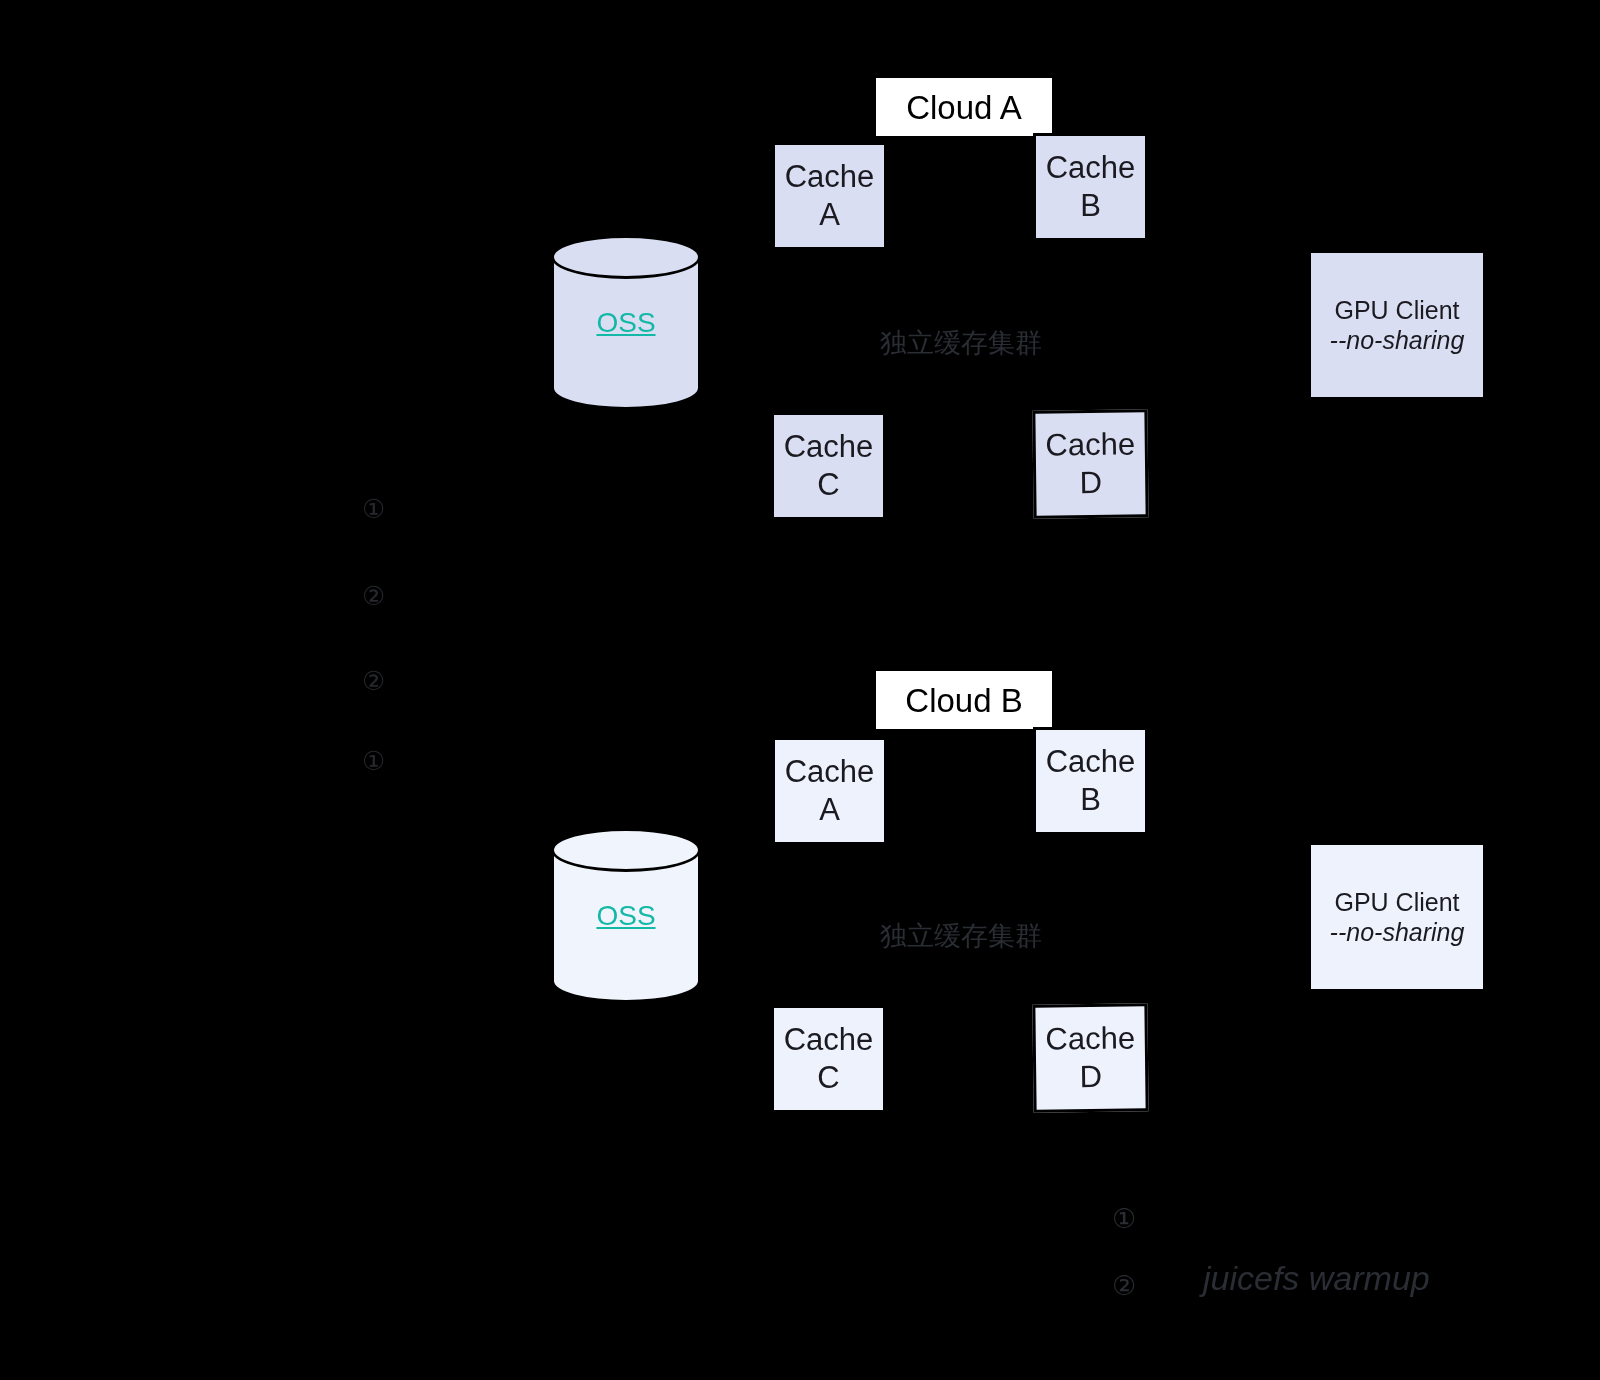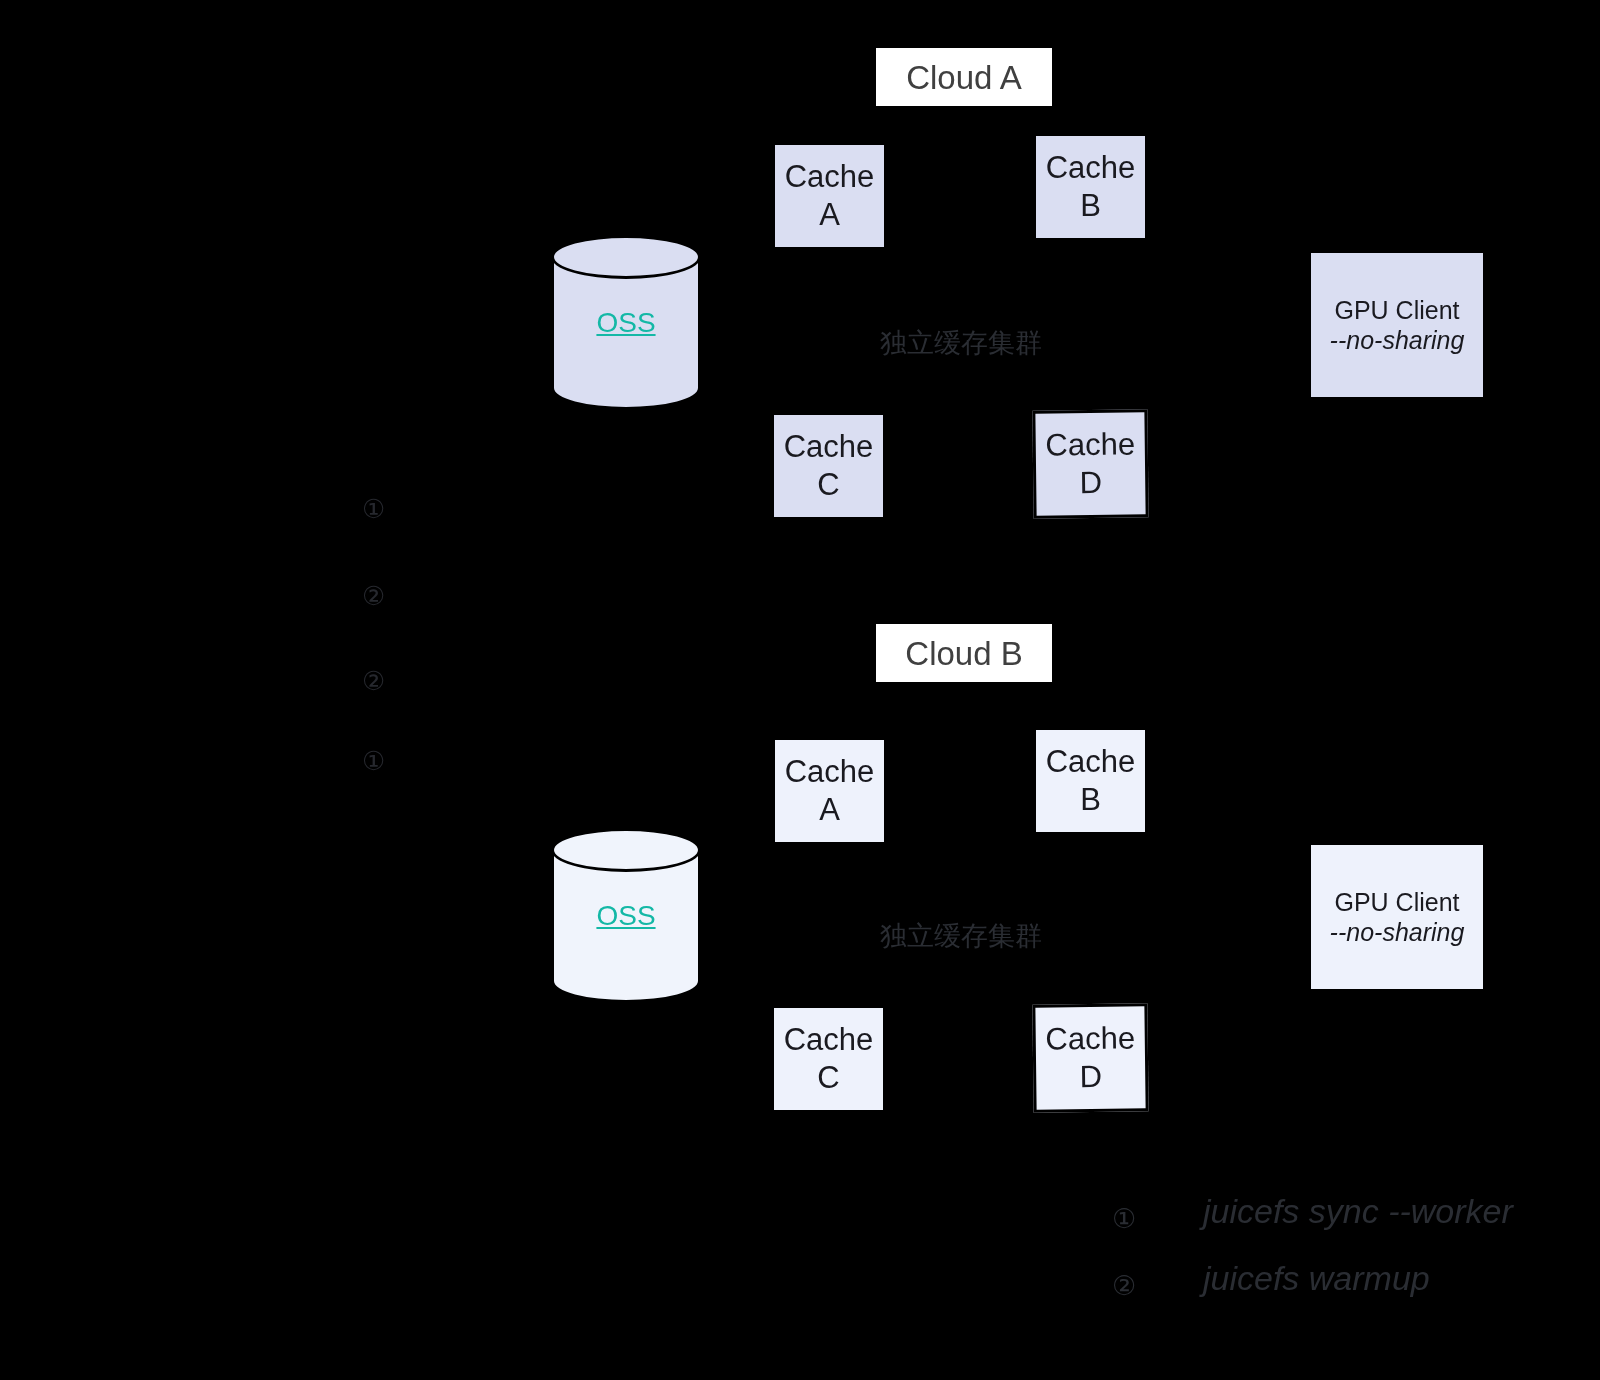--- a/index.html
+++ b/index.html
@@ -121,28 +121,29 @@
   .cyl-b .cyl-top,
   .cyl-b .cyl-bottom { background: #f0f4fc; }
   .cyl-body { z-index: 2; }
   .cyl-bottom { z-index: 1; }
   .cyl-top { z-index: 2; }
 
   
   .zone-label {
     position: absolute;
     background: #ffffff;
-    color: #404040;
+    color: #000000;
     font-size: 33px;
     line-height: 1;
     padding: 7px 14px;
     white-space: nowrap;
     display: flex;
     align-items: center;
     justify-content: center;
+    margin-top: 30px;
   }
   .zone-label.cjk { font-size: 30px; }
 
   
   .dim-text {
     position: absolute;
     color: #2a2d33;
     white-space: nowrap;
   }
   .cluster-caption {
@@ -205,21 +206,21 @@
     <span class="line2">D</span>
   </div>
 
   <div class="dim-text cluster-caption" style="left:880px; top:313px;">独立缓存集群</div>
 
   <div class="node box client-box shade-a" style="left:1308px; top:250px;">
     <span class="line1">GPU Client</span>
     <span class="line2">--no-sharing</span>
   </div>
 
-  <div class="zone-label" style="left:876px; top:624px; width:148px; height:44px;">Cloud B</div>
+  <div class="zone-label" style="left:876px; top:641px; width:148px; height:44px;">Cloud B</div>
 
   <div class="cylinder cyl-b" style="left:551px; top:828px;">
     <div class="cyl-bottom"></div>
     <div class="cyl-body"></div>
     <div class="cyl-top"></div>
     <div class="cyl-label">OSS</div>
   </div>
 
   <div class="node box cache-box shade-b" style="left:772px; top:737px;">
     <span class="line1">Cache</span>
@@ -242,18 +243,17 @@
   </div>
 
   <div class="dim-text cluster-caption" style="left:880px; top:906px;">独立缓存集群</div>
 
   <div class="node box client-box shade-b" style="left:1308px; top:842px;">
     <span class="line1">GPU Client</span>
     <span class="line2">--no-sharing</span>
   </div>
 
   <div class="dim-text legend-marker" style="left:1112px; top:1203px;">①</div>
-  <div class="dim-text legend-text" style="left:1203px; top:1192px;">juicefs sync --worker</div>
 
   <div class="dim-text legend-marker" style="left:1112px; top:1270px;">②</div>
   <div class="dim-text legend-text" style="left:1203px; top:1259px;">juicefs warmup</div>
 
 </div>
 
 </body></html>

